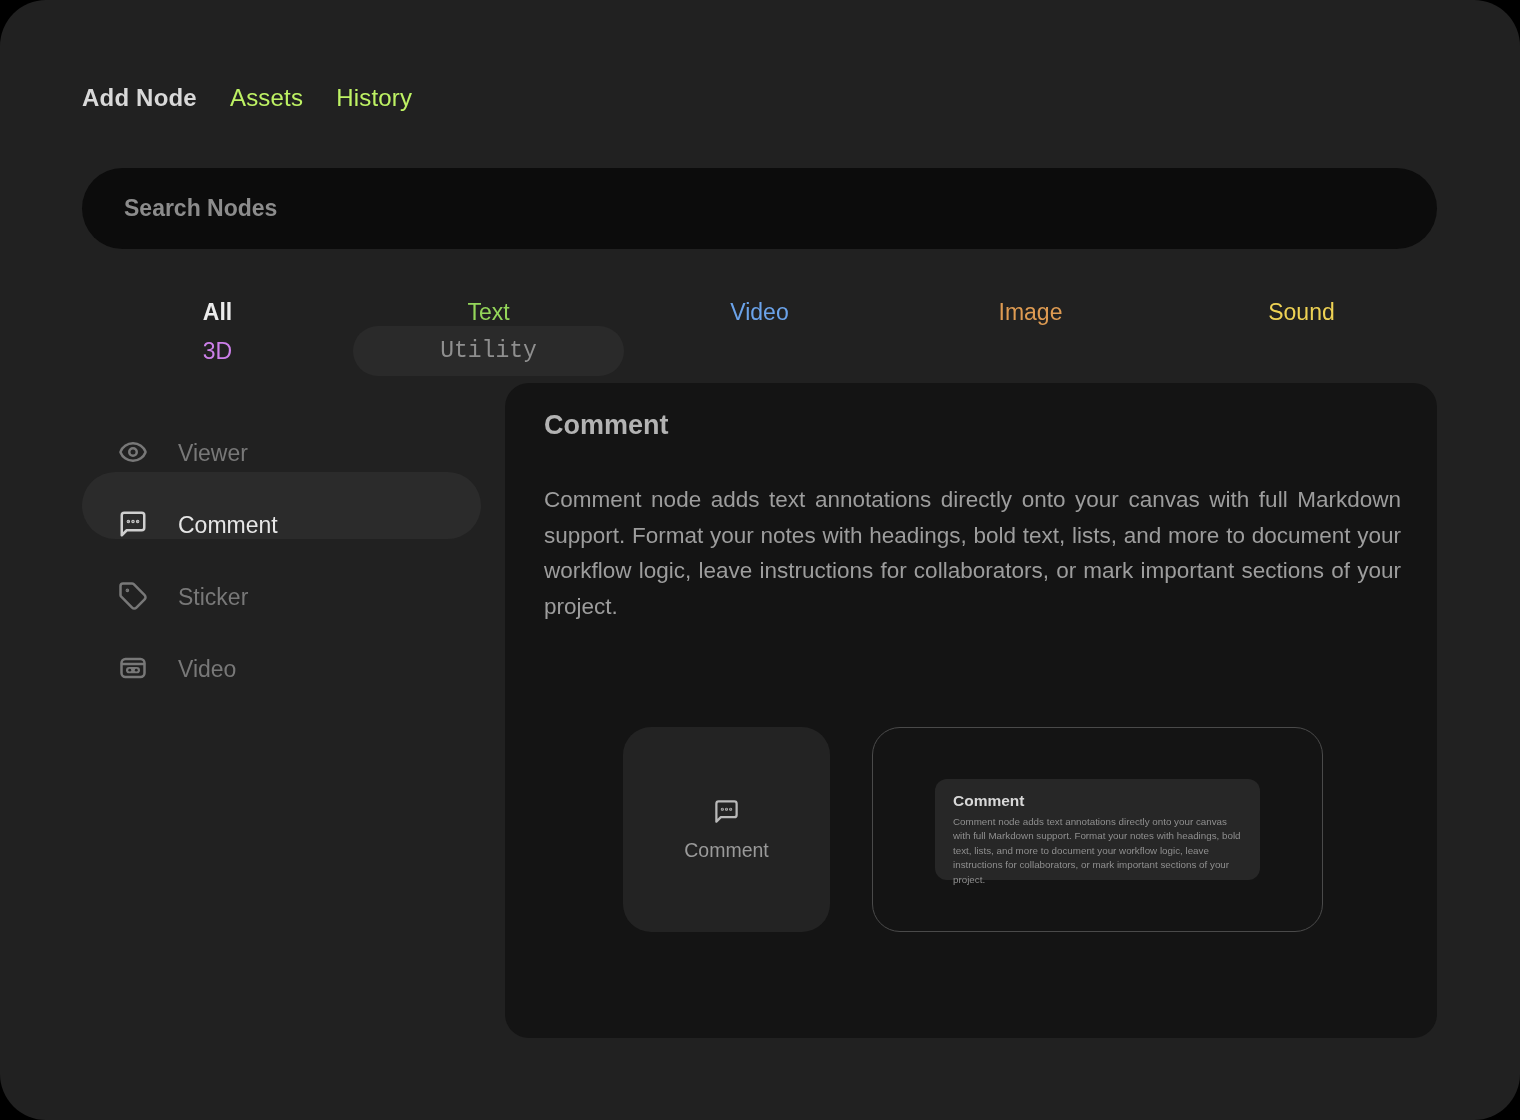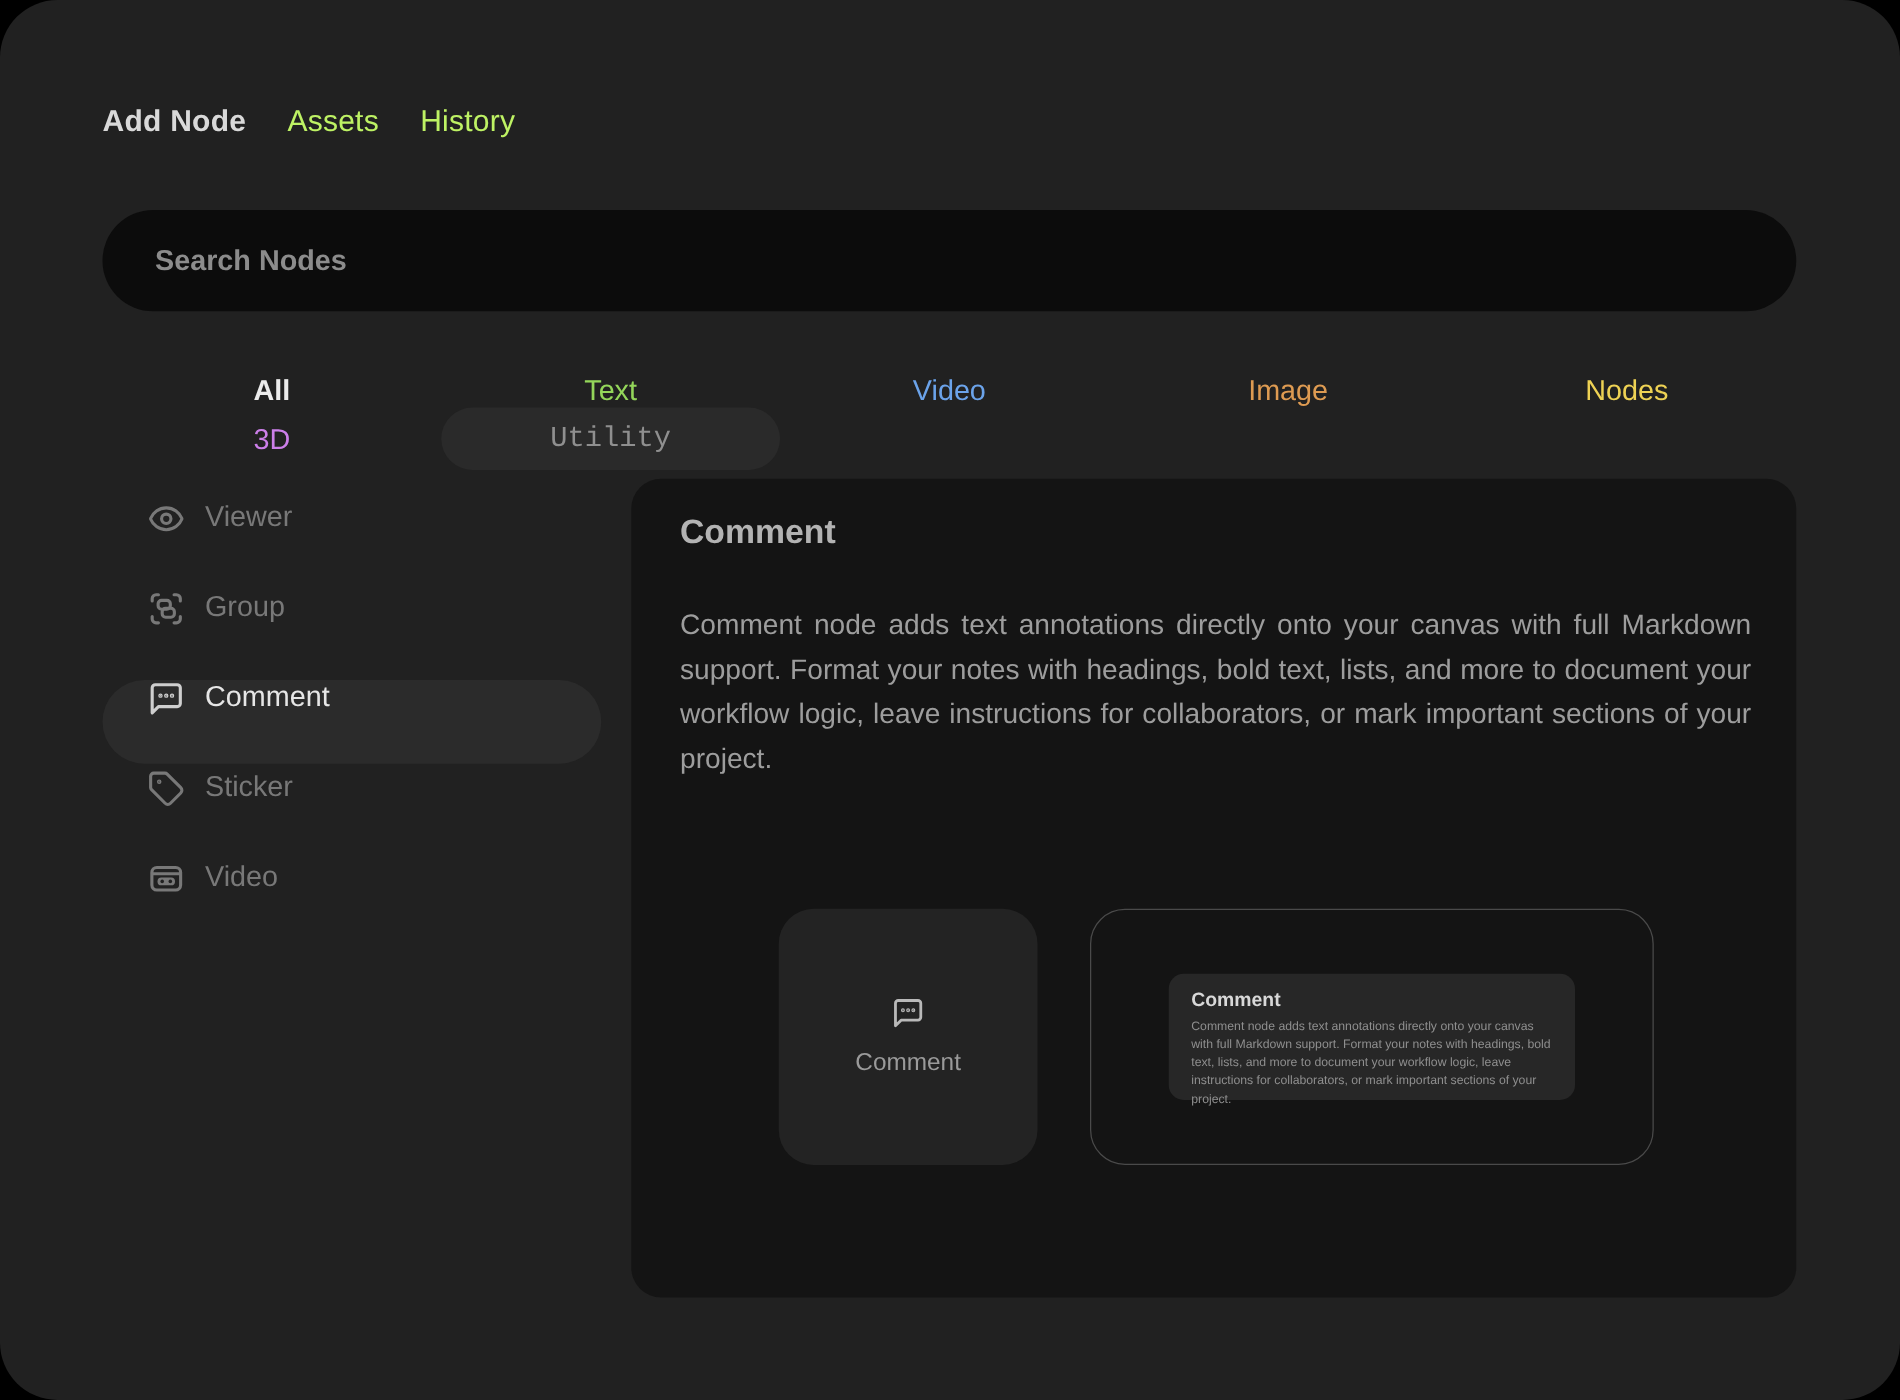--- a/index.html
+++ b/index.html
@@ -22,22 +22,22 @@
   
   .categories{position:absolute;left:82px;top:299px;width:1355px;height:50px;
     display:grid;grid-template-columns:repeat(5,1fr);}
   .cat{display:flex;align-items:center;justify-content:center;font-size:23px;font-weight:500;}
   .cat.first{font-weight:600;}
   .cat-pill{width:100%;height:50px;border-radius:25px;background:#2a2a2a;
     display:flex;align-items:center;justify-content:center;}
 
   
   .sidebar{position:absolute;left:82px;top:400px;width:399px;display:flex;flex-direction:column;gap:5px;}
-  .side-row{height:67px;border-radius:34px;display:flex;align-items:flex-start;
-    padding-left:36px;gap:16px;box-sizing:border-box;color:#787878;}
+  .side-row{height:67px;border-radius:34px;display:flex;align-items:flex-end;
+    padding-left:36px;gap:30px;box-sizing:border-box;color:#787878;}
   .side-row .ic{width:30px;height:30px;flex:0 0 auto;display:flex;}
   .side-row .ic svg{width:30px;height:30px;}
   .side-row .lbl{font-size:23px;}
   .side-row.selected{background:#2b2b2b;color:#cfcfcf;}
   .side-row.selected .lbl{color:#e6e6e6;}
 
   
   .panel{position:absolute;left:505px;top:383px;width:932px;height:655px;background:#141414;
     border-radius:24px;box-sizing:border-box;}
   .panel-title{position:absolute;left:39px;top:27px;font-size:27px;font-weight:700;color:#b3b3b3;}
@@ -70,52 +70,39 @@
 
   <div class="search-bar">
     <input type="text" placeholder="Search Nodes" style="">
   </div>
 
   <div class="categories">
     <div class="cat first" style="color: rgb(236, 236, 236);">All</div>
     <div class="cat" style="color: rgb(148, 214, 90);">Text</div>
     <div class="cat" style="color: rgb(107, 163, 234);">Video</div>
     <div class="cat" style="color: rgb(222, 155, 82);">Image</div>
-    <div class="cat" style="color: rgb(238, 210, 84);">Nodes</div>
+    <div class="cat" style="color: rgb(238, 210, 84);">Sound</div>
     <div class="cat" style="color: rgb(204, 127, 233);">3D</div>
     <div class="cat">
       <div class="cat-pill" style="color: rgb(143, 143, 143); font-family: Liberation Mono, monospace;">Utility</div>
     </div>
   </div>
 
   <div class="sidebar">
 
     <div class="side-row">
       <span class="ic">
         <svg viewBox="0 0 24 24">
             <path d="M2.06 12.35a1 1 0 0 1 0-.7C3.42 8.1 7.23 5 12 5s8.58 3.1 9.94 6.65a1 1 0 0 1 0 .7C20.58 15.9 16.77 19 12 19s-8.58-3.1-9.94-6.65z"></path>
             <circle cx="12" cy="12" r="3"></circle>
           </svg>
       </span>
       <span class="lbl">Viewer</span>
     </div>
 
-    <div class="side-row">
-      <span class="ic">
-        <svg viewBox="0 0 24 24">
-          <path d="M7 3H5.5A2.5 2.5 0 0 0 3 5.5V7"></path>
-          <path d="M17 3h1.5A2.5 2.5 0 0 1 21 5.5V7"></path>
-          <path d="M21 17v1.5a2.5 2.5 0 0 1-2.5 2.5H17"></path>
-          <path d="M3 17v1.5A2.5 2.5 0 0 0 5.5 21H7"></path>
-          <rect x="6.8" y="6.6" width="7.8" height="5.7" rx="2.2"></rect>
-          <rect x="9.4" y="11.7" width="7.8" height="5.7" rx="2.2"></rect>
-        </svg>
-      </span>
-      <span class="lbl">Group</span>
-    </div>
 
     <div class="side-row selected">
       <span class="ic">
         <svg viewBox="0 0 24 24">
             <path d="M21 15a2 2 0 0 1-2 2H7l-4 4V5a2 2 0 0 1 2-2h14a2 2 0 0 1 2 2z"></path>
             <circle cx="8.3" cy="10" r="0.4" fill="currentColor"></circle>
             <circle cx="12" cy="10" r="0.4" fill="currentColor"></circle>
             <circle cx="15.7" cy="10" r="0.4" fill="currentColor"></circle>
           </svg>
       </span>

